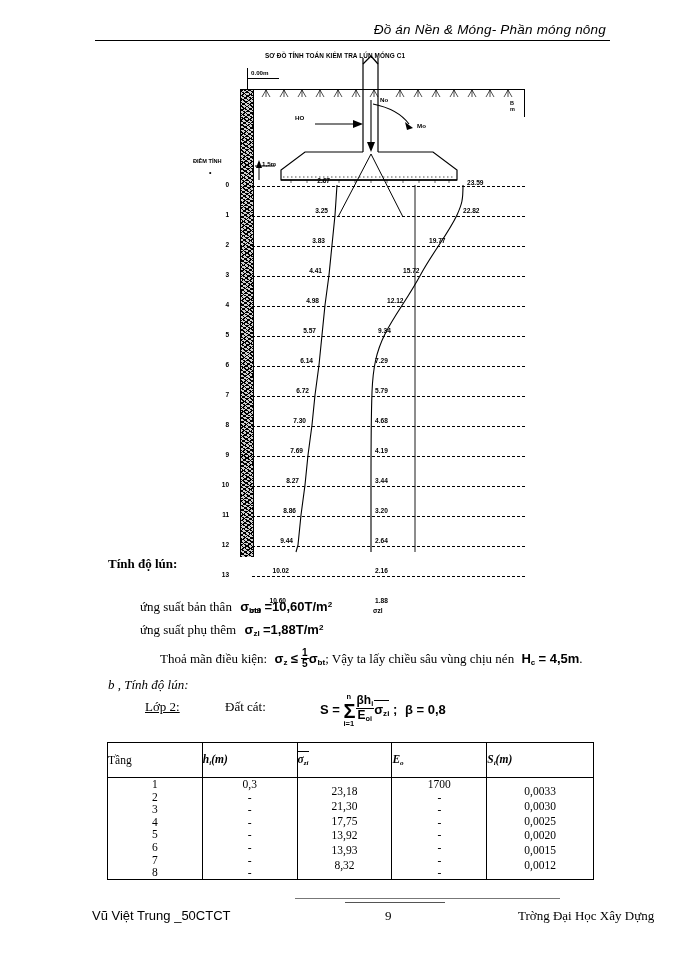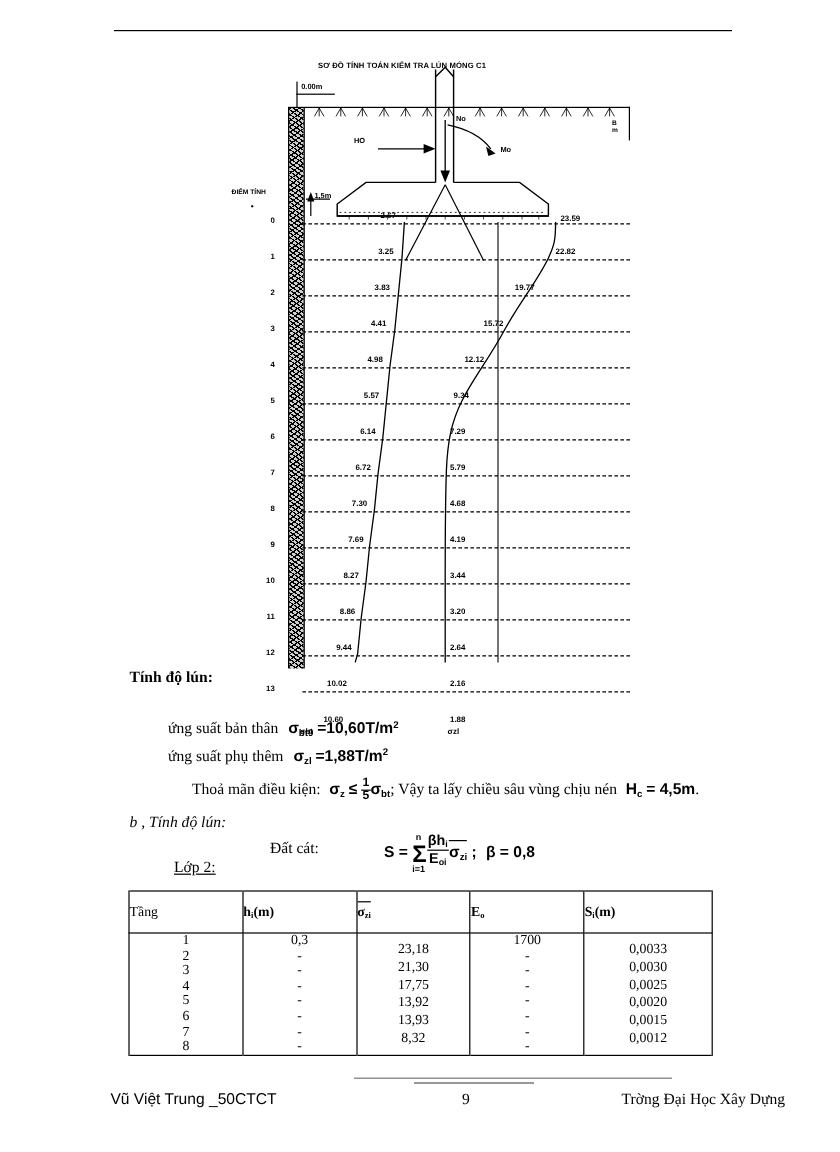--- a/index.html
+++ b/index.html
@@ -82,39 +82,40 @@
   .ovl::before{content:"";position:absolute;left:0;right:0;top:-0.18em;border-top:1.2px solid #000;}
 
   
   .tbl{
     position:absolute;left:107px;top:742px;width:487px;
     border:1.4px solid #000;border-collapse:collapse;
   }
   .tbl td,.tbl th{border-left:1.1px solid #000;border-right:1.1px solid #000;padding:0;}
   .thr td{border-bottom:1.4px solid #000;height:34px;vertical-align:middle;
           font-size:11.5px;font-family:"Liberation Serif",serif;}
-  .thr td.mb{font-weight:bold;}
+  .thr td.mb{font-weight:bold;font-style:italic;}
   .bodycell{vertical-align:top;padding-top:3px;}
   .stack{display:flex;flex-direction:column;align-items:center;font-size:11.5px;line-height:12.6px;}
   .stack.off{padding-top:6px;line-height:14.8px;}
 
   
   .ftr{position:absolute;left:80px;top:896px;width:560px;height:40px;}
   .ftr-rule{position:absolute;left:215px;top:2px;width:265px;border-top:.9px solid #777;}
   .ftr-rule2{position:absolute;left:265px;top:6px;width:100px;border-top:1.6px solid #555;}
   .ftr-l{position:absolute;left:12px;top:12px;font-size:13px;font-family:"Liberation Sans",sans-serif;}
   .ftr-c{position:absolute;left:305px;top:12px;font-size:13px;}
   .ftr-r{position:absolute;left:438px;top:12px;font-size:13px;white-space:nowrap;}
 </style>
 </head>
 <body>
 
 <div class="page">
 
   <div class="hdr">
+    <div class="hdr-txt">Đồ án Nền &amp; Móng- Phần móng nông</div>
     <div class="hdr-rule"></div>
   </div>
 
   <div class="diagram">
 
     <div class="dg-title">SƠ ĐỒ TÍNH TOÁN KIỂM TRA LÚN MÓNG C1</div>
 
     <div class="gl" style="left:52px;top:16px;width:1.2px;height:22px;"></div>
     <div class="gl" style="left:52px;top:26px;width:32px;height:1.2px;"></div>
     <div class="lbl" style="left:56px;top:17px;">0.00m</div>
@@ -292,21 +293,21 @@
     <span class="frac sansb">
       <span class="num">1</span>
       <span class="den">5</span>
     </span><span class="sansb">σ</span><span class="sansb sub">bt</span><span>; Vậy ta lấy chiều sâu vùng chịu nén</span>
     <span class="sansb" style="margin-left:4px;">H</span><span class="sansb sub">c</span>
     <span class="sansb">= 4,5m</span><span>.</span>
   </div>
 
   <div class="txt i" style="left:108px;top:677px;">b , Tính độ lún:</div>
 
-  <div class="txt" style="left:145px;top:715px;"><u><span>Lớp 2:</span></u></div>
+  <div class="txt" style="left:145px;top:699px;"><u><span>Lớp 2:</span></u></div>
   <div class="txt" style="left:225px;top:699px;">Đất cát:</div>
 
   <div class="txt sansb" style="left:320px;top:694px;">
     <span>S</span>
     <span>=</span>
     <span style="display:inline-block;position:relative;vertical-align:-0.3em;">
       <span style="position:absolute;left:3px;top:-11px;font-size:7.5px;">n</span>
       <span style="font-size:20px;line-height:17px;">Σ</span>
       <span style="position:absolute;left:0;top:16px;font-size:7.5px;">i=1</span>
     </span><span class="frac" style="font-size:.92em;vertical-align:-0.38em;">

